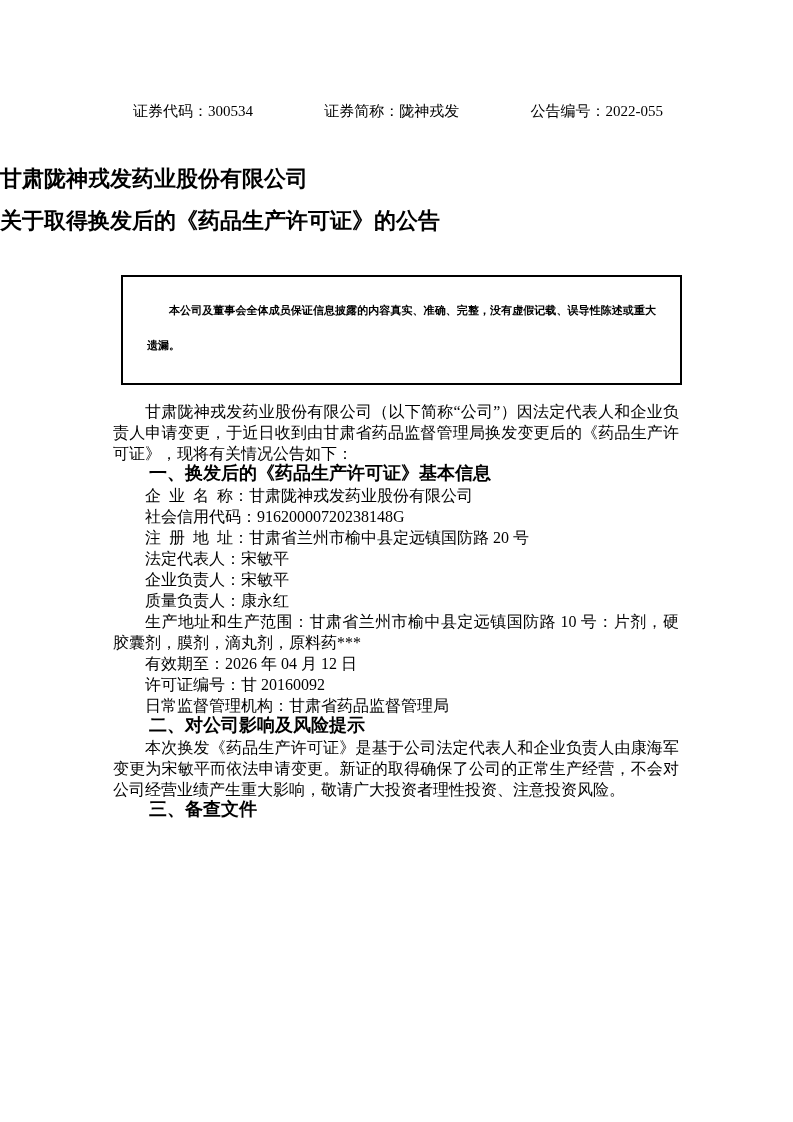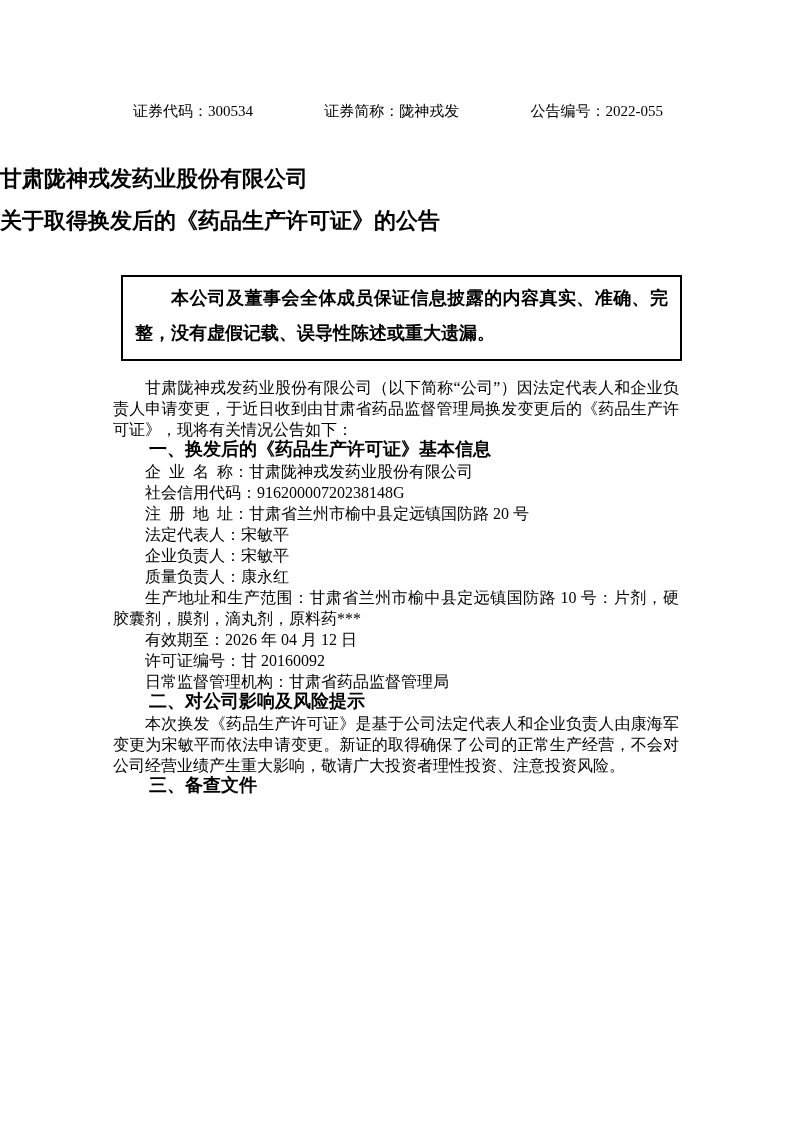--- a/index.html
+++ b/index.html
@@ -37,24 +37,24 @@
   .doc-title.line1 { margin-top: 42px; }
   .doc-title.line2 { margin-top: 12px; }
   .disclaimer-box {
     box-sizing: border-box;
     margin: 39px 0 0 121px;
     width: 561px;
     border: 2px solid #000000;
     padding: 4px 12px 8px 12px;
   }
   .disclaimer-box p {
-    margin: 0;
+    margin: 12px;
     font-family: "Liberation Sans", "DejaVu Sans", sans-serif;
     font-weight: bold;
-    font-size: 18px;
+    font-size: 11px;
     line-height: 35px;
     text-indent: 2em;
     text-align: justify;
     white-space: pre-wrap;
   }
   .doc-body {
     margin: 16px 114px 0 113px;
     font-size: 16px;
     line-height: 21px;
     text-align: justify;

